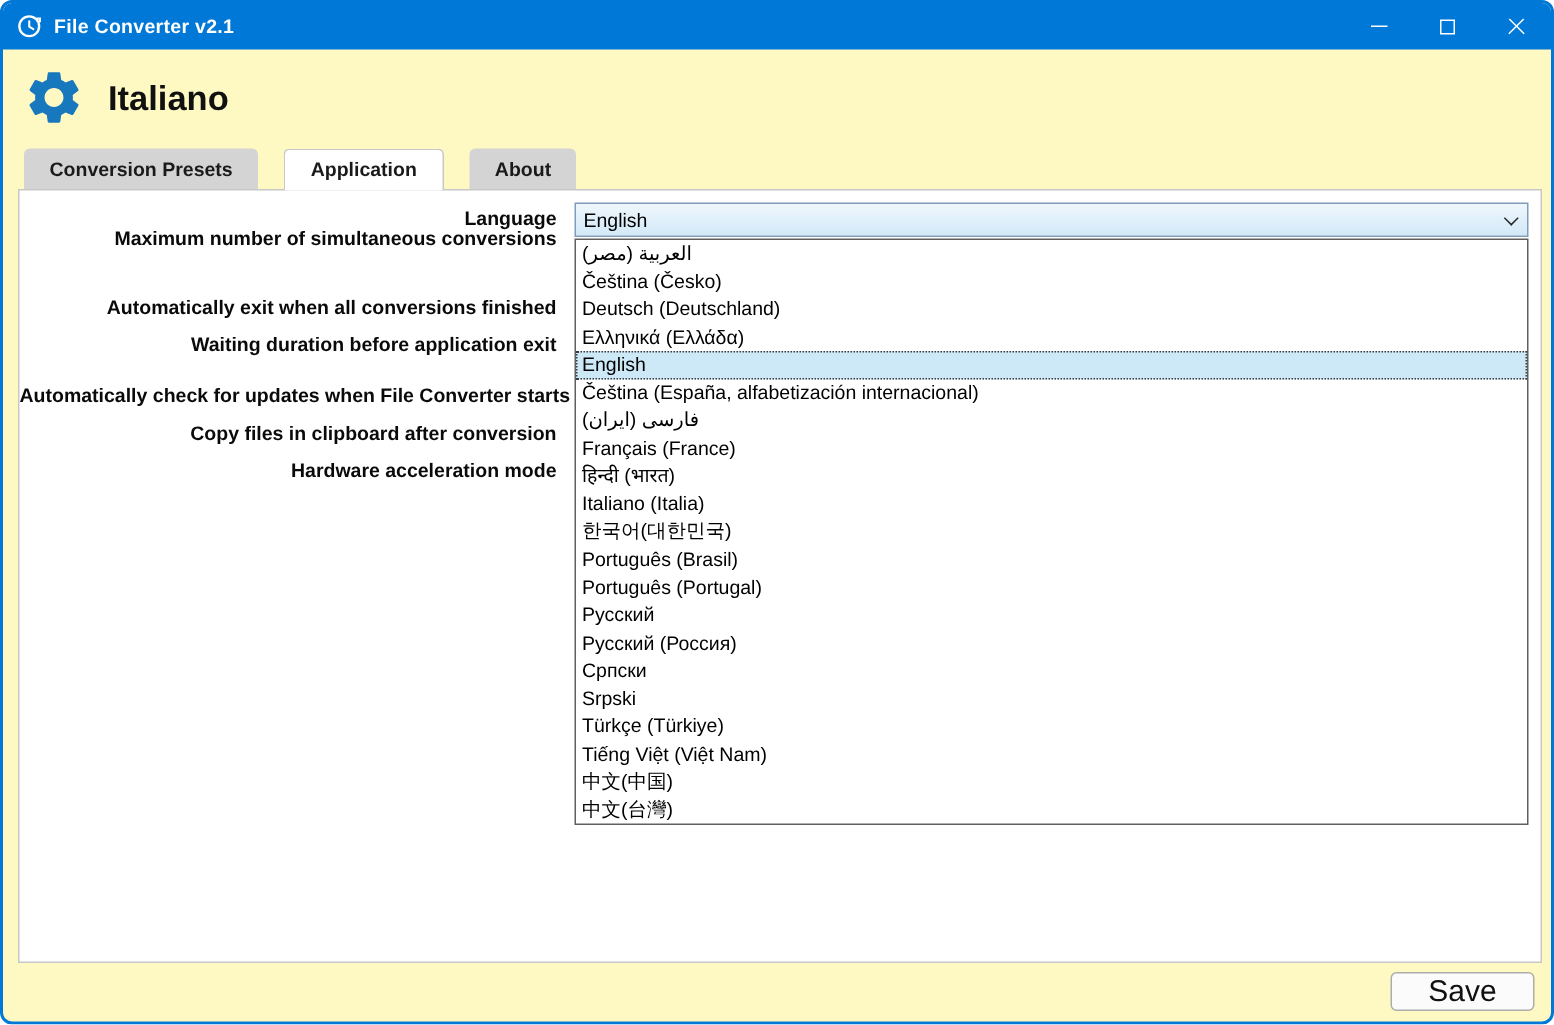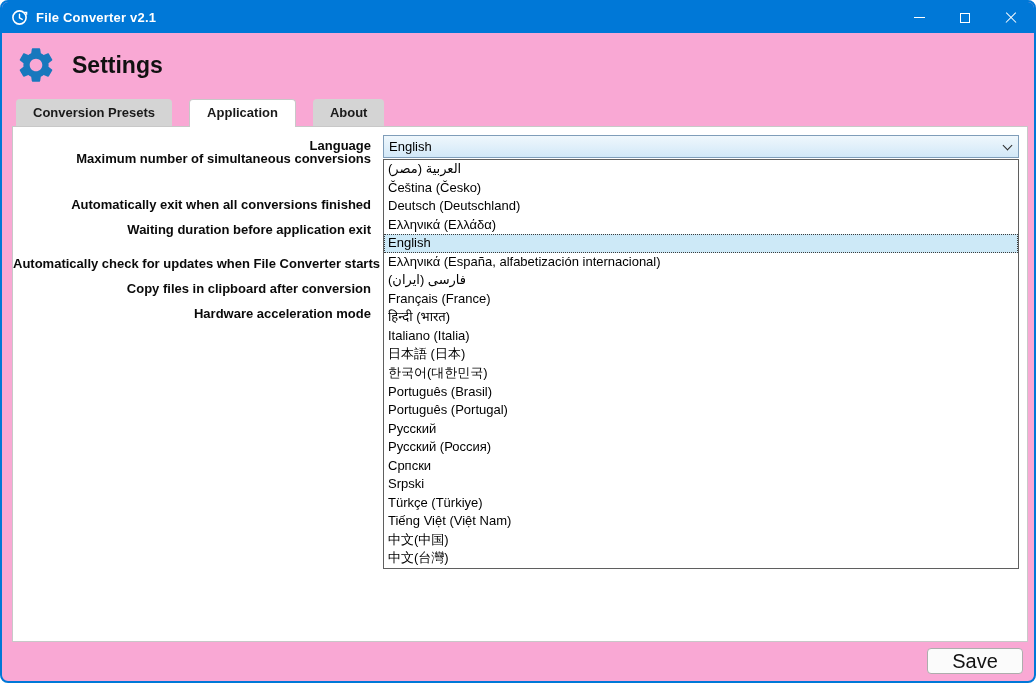--- a/index.html
+++ b/index.html
@@ -6,21 +6,21 @@
   html, body { width: 1036px; height: 683px; }
   body {
     font-family: "Liberation Sans", "DejaVu Sans", sans-serif;
     background: #ffffff;
   }
   .window {
     position: relative;
     width: 1036px; height: 683px;
     border: 2px solid #0078d7;
     border-radius: 8px;
-    background: #f9a8d4;
+    background: #fef9c3;
     overflow: hidden;
   }
   
   .titlebar {
     position: absolute; top: 0; left: 0; right: 0; height: 31px;
     background: #0078d7;
     display: flex; align-items: center;
     color: #ffffff;
   }
   .app-icon { margin-left: 9px; width: 17px; height: 17px; flex: 0 0 auto; }
@@ -153,21 +153,21 @@
       <div class="win-btn">
           <div class="icon-close"></div>
         </div>
     </div>
   </div>
 
   <div class="header">
     <svg class="gear-icon" viewBox="0 0 24 24">
       <path fill="#1878bd" d="M19.14,12.94c0.04-0.3,0.06-0.61,0.06-0.94c0-0.32-0.02-0.64-0.07-0.94l2.03-1.58c0.18-0.14,0.23-0.41,0.12-0.61l-1.92-3.32c-0.12-0.22-0.37-0.29-0.59-0.22l-2.39,0.96c-0.5-0.38-1.03-0.7-1.62-0.94L14.4,2.81c-0.04-0.24-0.24-0.41-0.48-0.41h-3.84c-0.24,0-0.43,0.17-0.47,0.41L9.25,5.35C8.66,5.59,8.12,5.92,7.63,6.29L5.24,5.33c-0.22-0.08-0.47,0-0.59,0.22L2.74,8.87C2.62,9.08,2.66,9.34,2.86,9.48l2.03,1.58C4.84,11.36,4.8,11.69,4.8,12s0.02,0.64,0.07,0.94l-2.03,1.58c-0.18,0.14-0.23,0.41-0.12,0.61l1.92,3.32c0.12,0.22,0.37,0.29,0.59,0.22l2.39-0.96c0.5,0.38,1.03,0.7,1.62,0.94l0.36,2.54c0.05,0.24,0.24,0.41,0.48,0.41h3.84c0.24,0,0.44-0.17,0.47-0.41l0.36-2.54c0.59-0.24,1.13-0.56,1.62-0.94l2.39,0.96c0.22,0.08,0.47,0,0.59-0.22l1.92-3.32c0.12-0.22,0.07-0.47-0.12-0.61L19.14,12.94z M12,15.6c-1.98,0-3.6-1.62-3.6-3.6s1.62-3.6,3.6-3.6s3.6,1.62,3.6,3.6S13.98,15.6,12,15.6z"></path>
     </svg>
-    <span class="header-title">Settings</span>
+    <span class="header-title">Italiano</span>
   </div>
 
   <div class="tabs">
     <div class="tab">Conversion Presets</div>
     <div class="tab active">Application</div>
     <div class="tab">About</div>
   </div>
 
   <div class="panel">
     <div class="form-label" style="top:11px">Language</div>
@@ -182,26 +182,25 @@
       <span>English</span>
       <span class="combo-chevron"></span>
     </div>
 
     <div class="dropdown">
         <div class="list-item">العربية (مصر)</div>
         <div class="list-item">Čeština (Česko)</div>
         <div class="list-item">Deutsch (Deutschland)</div>
         <div class="list-item">Ελληνικά (Ελλάδα)</div>
         <div class="list-item selected">English</div>
-        <div class="list-item">Ελληνικά (España, alfabetización internacional)</div>
+        <div class="list-item">Čeština (España, alfabetización internacional)</div>
         <div class="list-item">فارسی (ایران)</div>
         <div class="list-item">Français (France)</div>
         <div class="list-item">हिन्दी (भारत)</div>
         <div class="list-item">Italiano (Italia)</div>
-        <div class="list-item">日本語 (日本)</div>
         <div class="list-item">한국어(대한민국)</div>
         <div class="list-item">Português (Brasil)</div>
         <div class="list-item">Português (Portugal)</div>
         <div class="list-item">Русский</div>
         <div class="list-item">Русский (Россия)</div>
         <div class="list-item">Српски</div>
         <div class="list-item">Srpski</div>
         <div class="list-item">Türkçe (Türkiye)</div>
         <div class="list-item">Tiếng Việt (Việt Nam)</div>
         <div class="list-item">中文(中国)</div>

